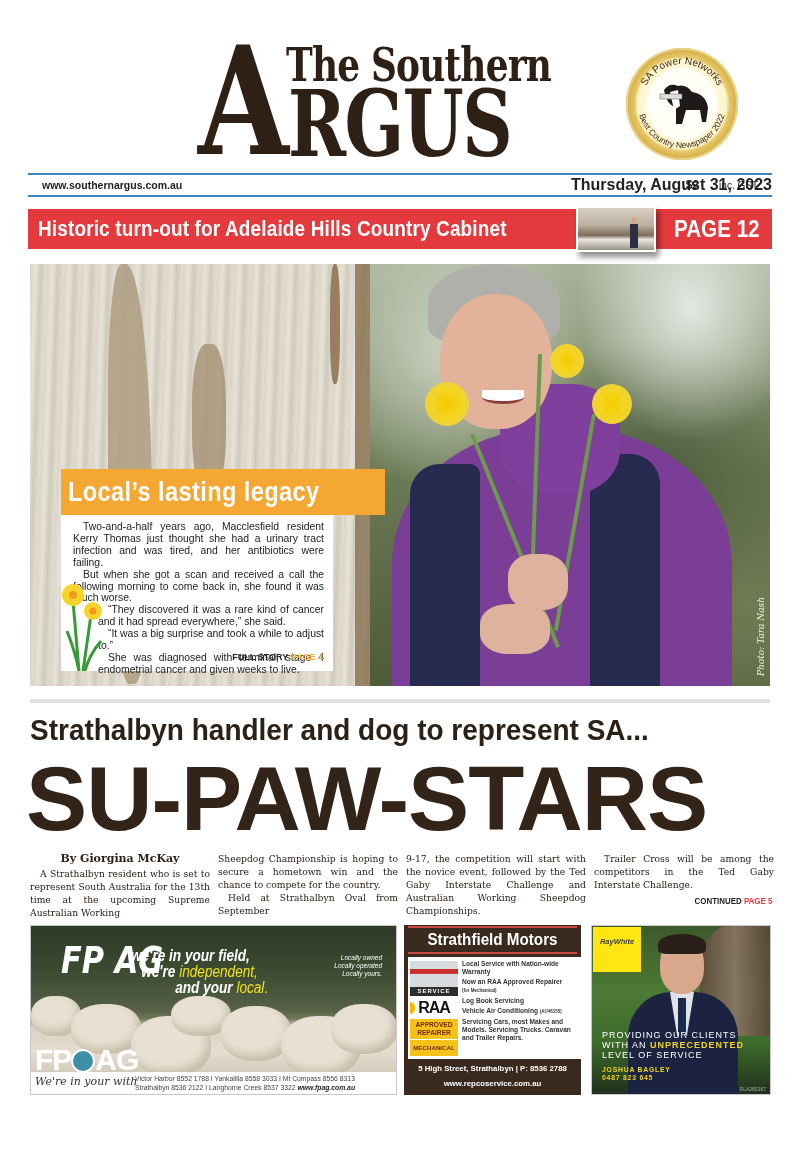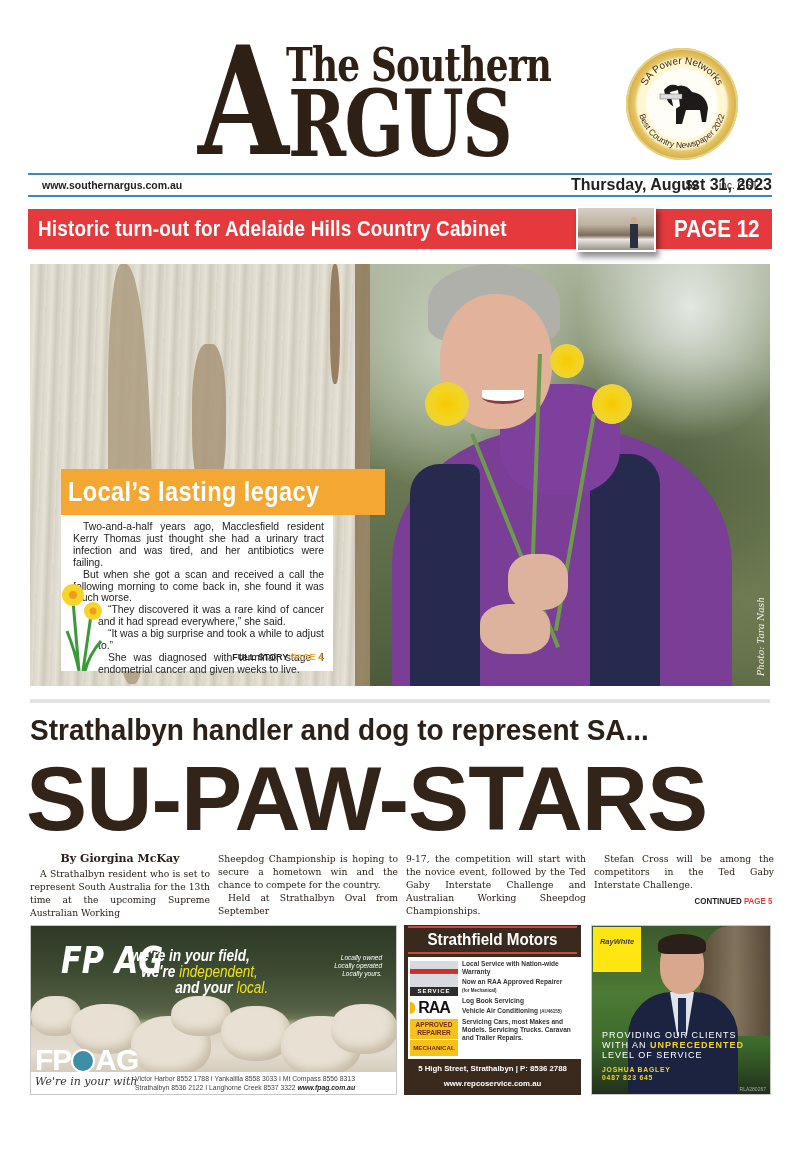--- a/index.html
+++ b/index.html
@@ -236,21 +236,21 @@
     <p>A Strathalbyn resident who is set to represent South Australia for the 13th time at the upcoming Supreme Australian Working</p>
   </div>
   <div class="col col2">
     <p class="noin">Sheepdog Championship is hoping to secure a hometown win and the chance to compete for the country.</p>
     <p>Held at Strathalbyn Oval from September</p>
   </div>
   <div class="col col3">
     <p class="noin">9-17, the competition will start with the novice event, followed by the Ted Gaby Interstate Challenge and Australian Working Sheepdog Championships.</p>
   </div>
   <div class="col col4">
-    <p>Stefan Cross will be among the competitors in the Ted Gaby Interstate Challenge.</p>
+    <p>Trailer Cross will be among the competitors in the Ted Gaby Interstate Challenge.</p>
   </div>
   <div class="continued"><span style="color:#222">CONTINUED</span> <span>PAGE 5</span></div>
 </article>
 
 <div class="ad ad-fpag">
   <div class="sheep" style="left:0;top:70px;width:50px;height:40px;"></div>
   <div class="sheep" style="left:40px;top:78px;width:70px;height:50px;"></div>
   <div class="sheep" style="left:100px;top:90px;width:80px;height:60px;"></div>
   <div class="sheep" style="left:140px;top:70px;width:60px;height:40px;"></div>
   <div class="sheep" style="left:190px;top:80px;width:70px;height:55px;"></div>

